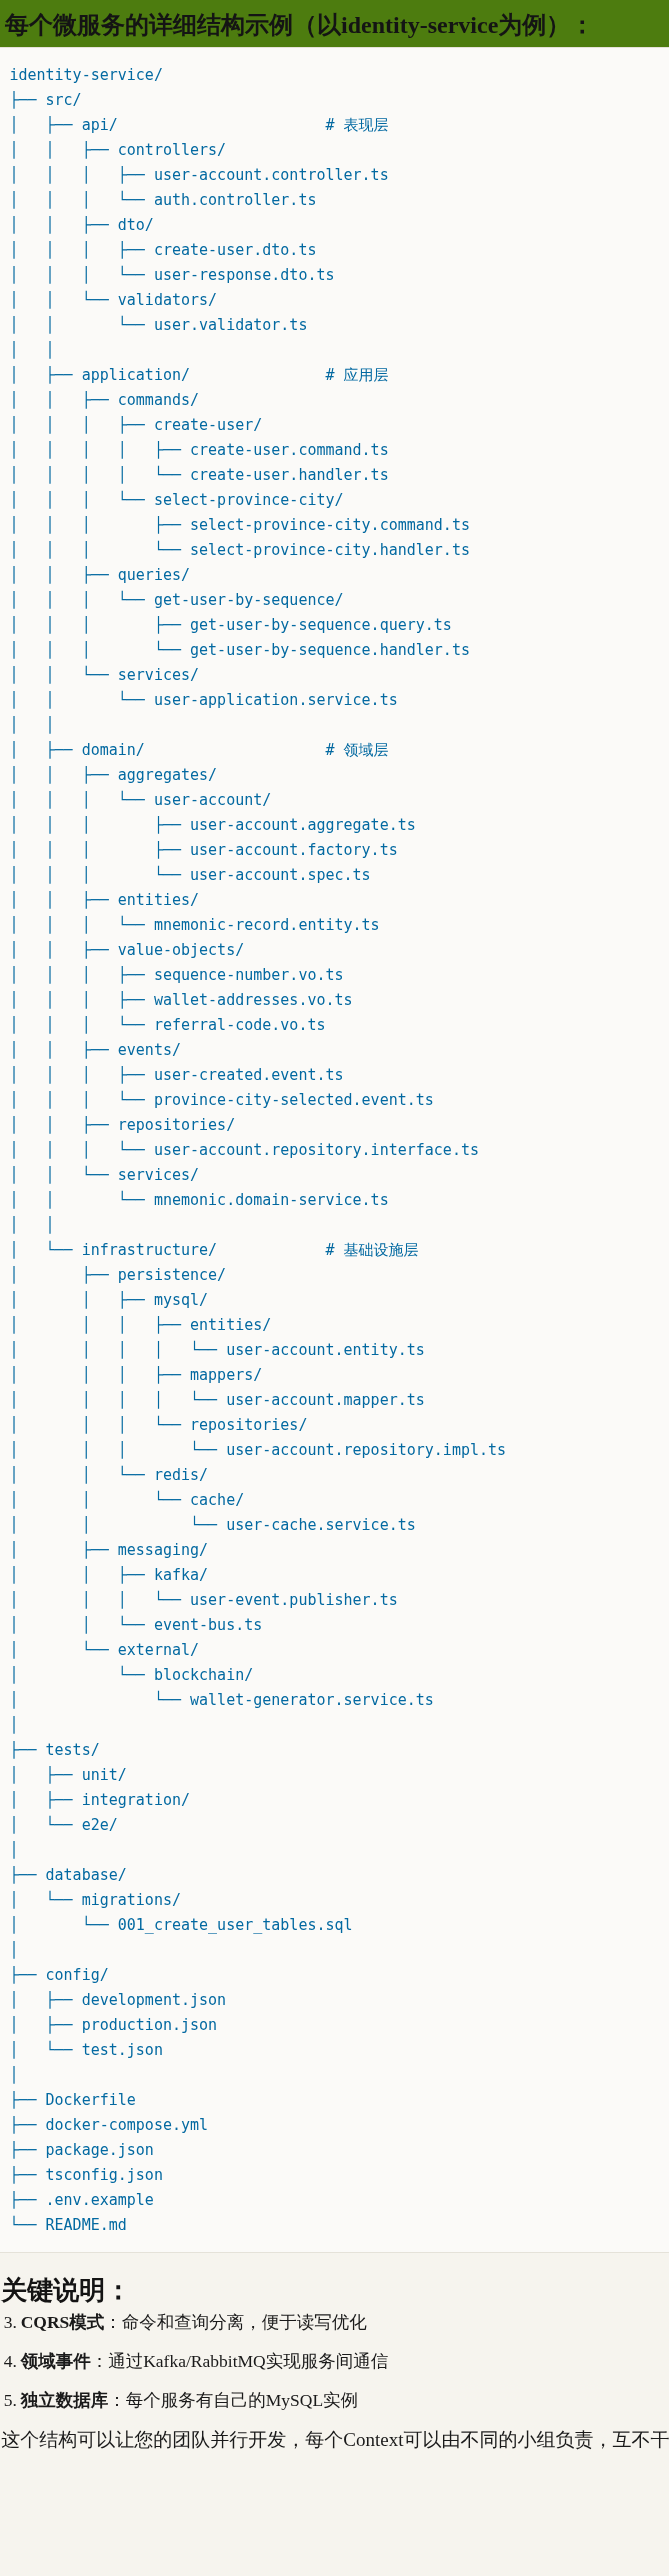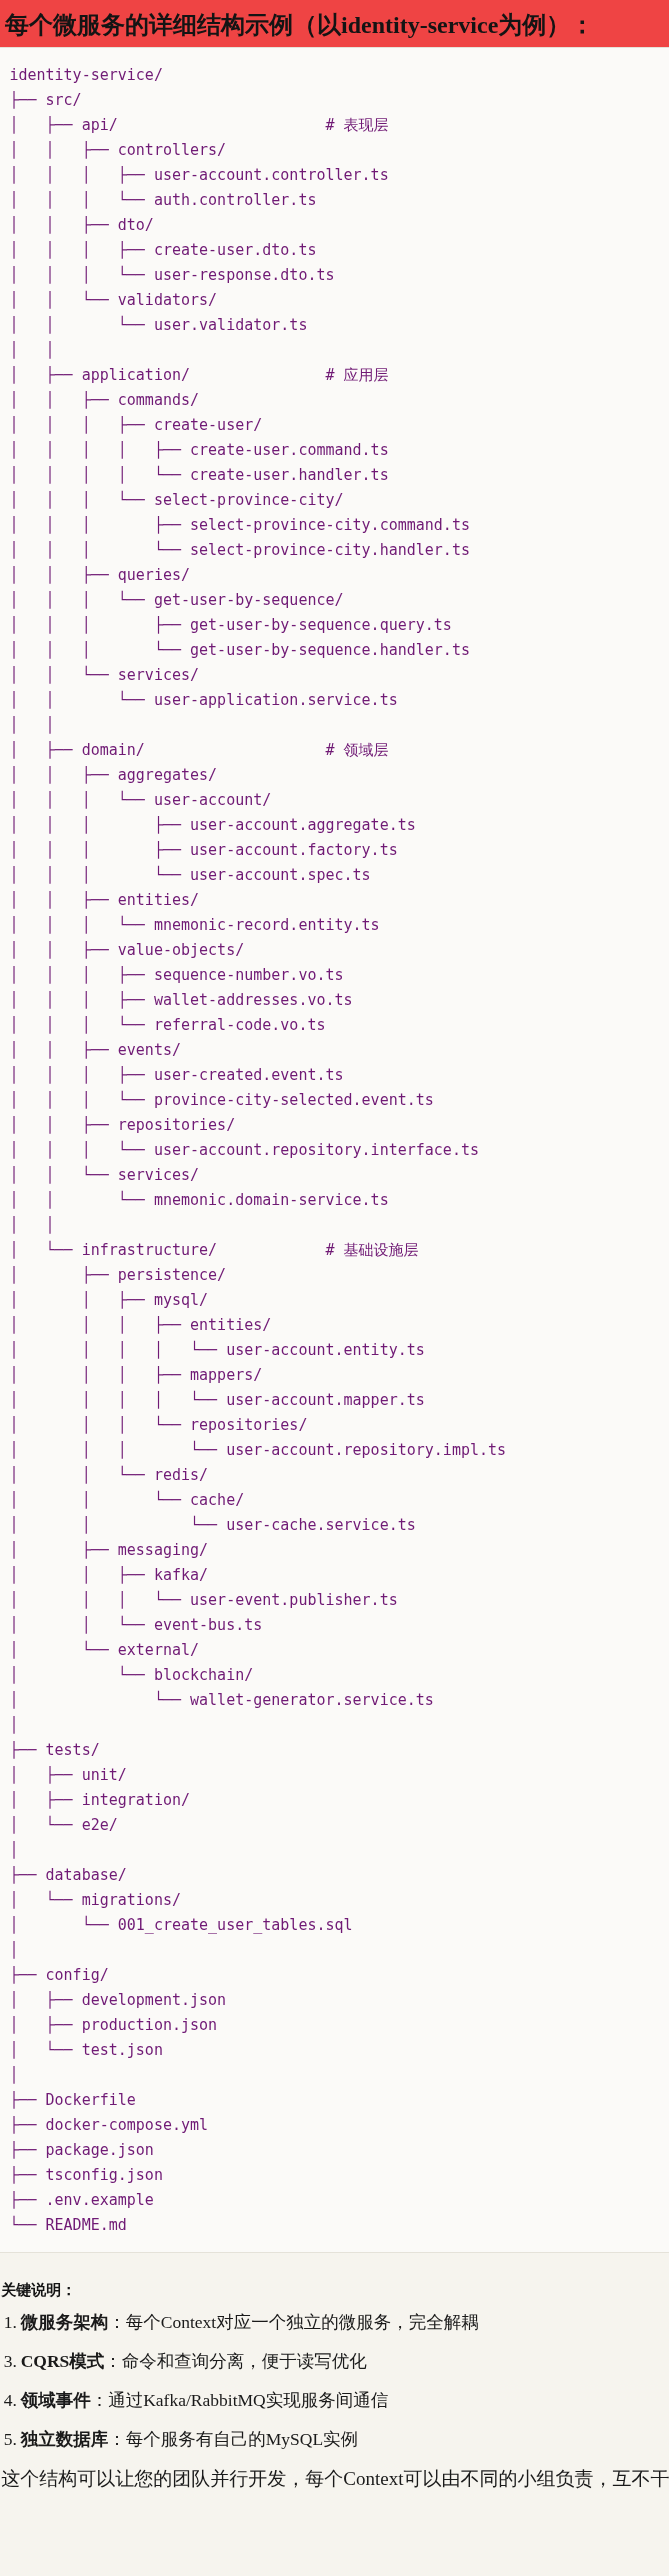--- a/index.html
+++ b/index.html
@@ -7,51 +7,51 @@
     width: 669px;
     background: #f6f4ee;
     color: #1a1a1a;
     font-family: "Liberation Serif", serif;
   }
   .header {
     box-sizing: border-box;
     height: 48px;
     padding: 10px 5px 0 5px;
     border-bottom: 0.6px solid #e5e2d9;
-    background: #ef4444;
+    background: #4d7c0f;
   }
   .header h1 {
     margin: 0;
     font-size: 24px;
     line-height: 1.25;
     font-weight: bold;
     color: #141414;
     white-space: nowrap;
   }
   pre.tree {
     margin: 0;
     box-sizing: border-box;
     background: #fbfaf8;
     border-bottom: 0.6px solid #e5e2d9;
     padding: 15px 9.4px 14.4px 9.4px;
     font-family: "DejaVu Sans Mono", monospace;
     font-size: 15px;
     line-height: 25px;
-    color: #701a75;
+    color: #0369a1;
     white-space: pre;
     overflow: hidden;
   }
   .notes {
     box-sizing: border-box;
     padding: 25px 5px 12.5px 1.3px;
     background: #f6f4ee;
   }
   .notes h2 {
     margin: 0;
-    font-size: 15px;
+    font-size: 26px;
     line-height: 25px;
     font-weight: bold;
     color: #141414;
   }
   .notes ol {
     list-style: none;
     margin: 0;
     padding: 0;
   }
   .notes li {
@@ -160,20 +160,19 @@
 ├── Dockerfile
 ├── docker-compose.yml
 ├── package.json
 ├── tsconfig.json
 ├── .env.example
 └── README.md</pre>
 
 <section class="notes">
   <h2>关键说明：</h2>
   <ol>
-    <li><span class="num">1.</span><span class="label">微服务架构</span><span class="text">：每个Context对应一个独立的微服务，完全解耦</span></li>
     <li><span class="num">3.</span><span class="label">CQRS模式</span><span class="text">：命令和查询分离，便于读写优化</span></li>
     <li><span class="num">4.</span><span class="label">领域事件</span><span class="text">：通过Kafka/RabbitMQ实现服务间通信</span></li>
     <li><span class="num">5.</span><span class="label">独立数据库</span><span class="text">：每个服务有自己的MySQL实例</span></li>
   </ol>
   <p class="closing">这个结构可以让您的团队并行开发，每个Context可以由不同的小组负责，互不干扰。</p>
 </section>
 
 
 </body></html>

